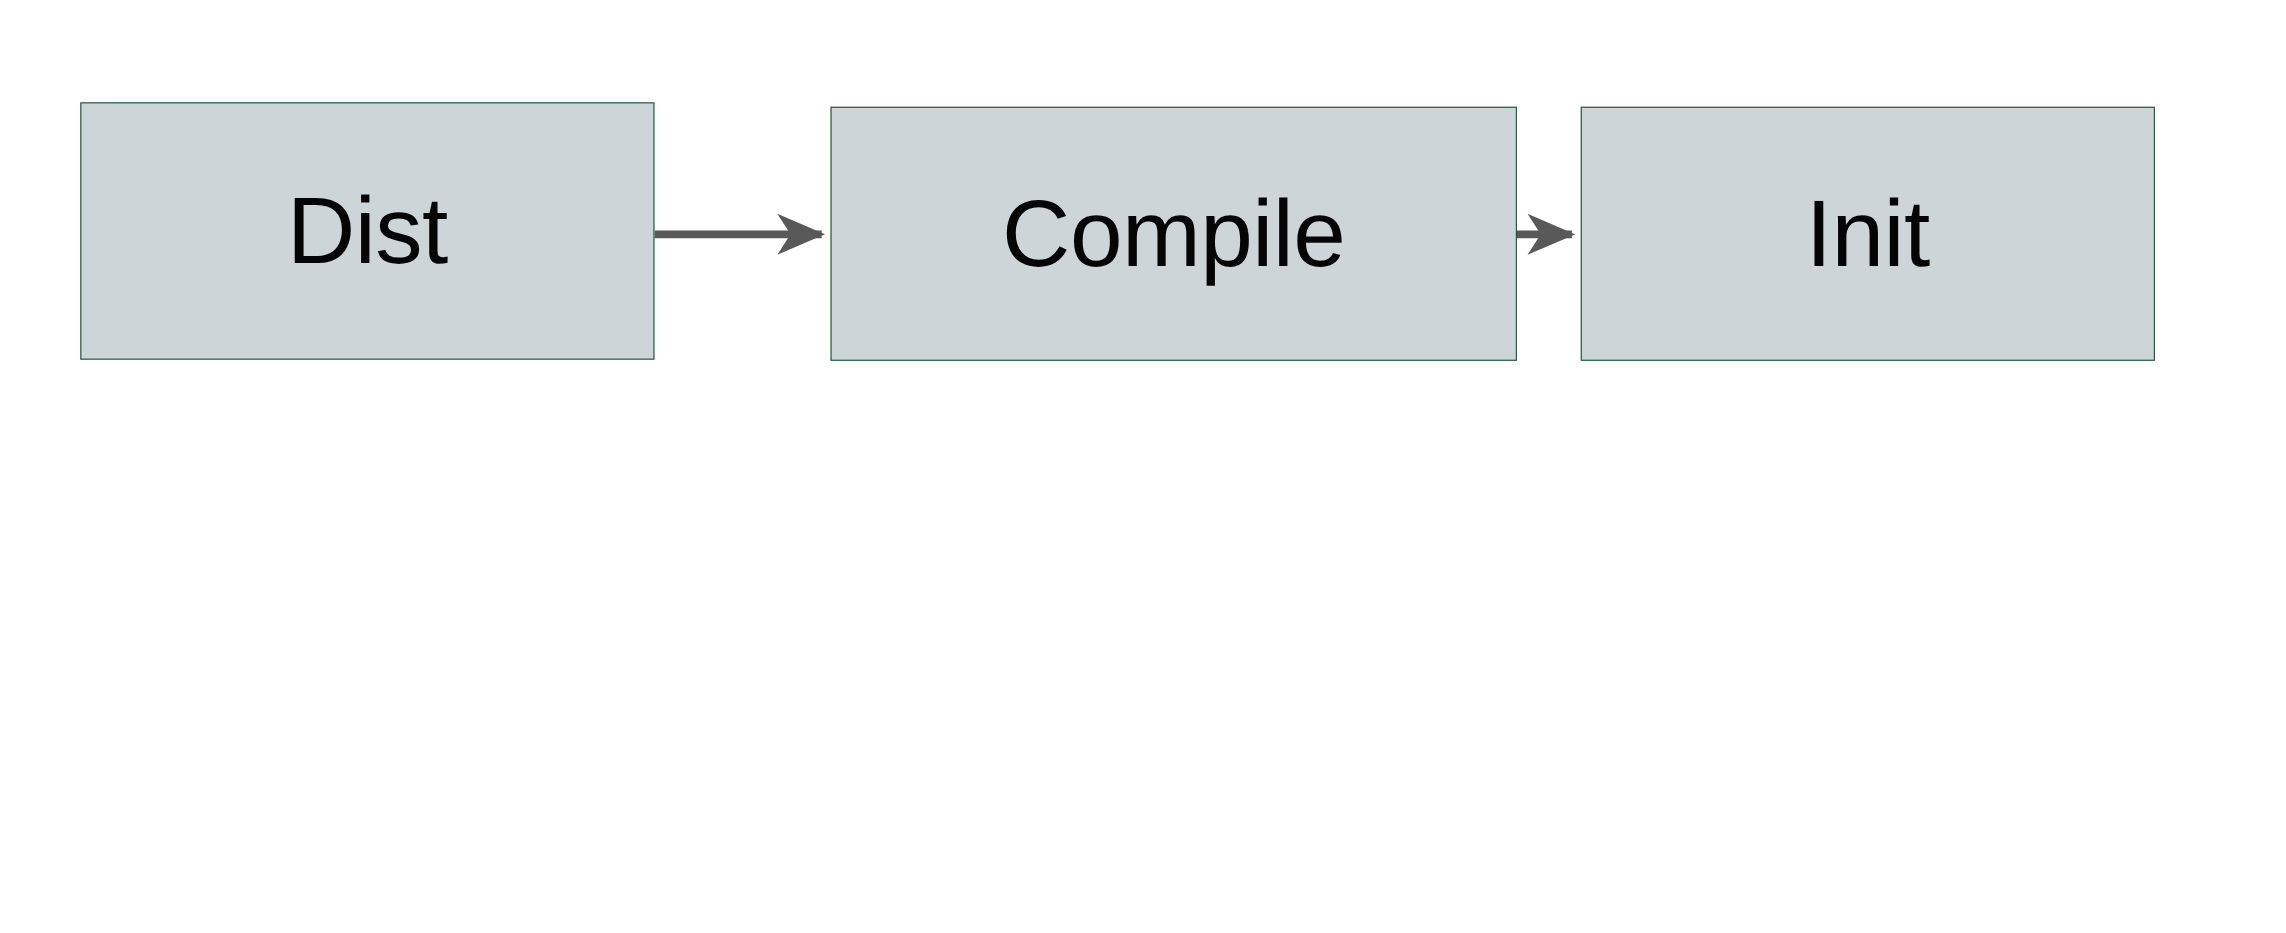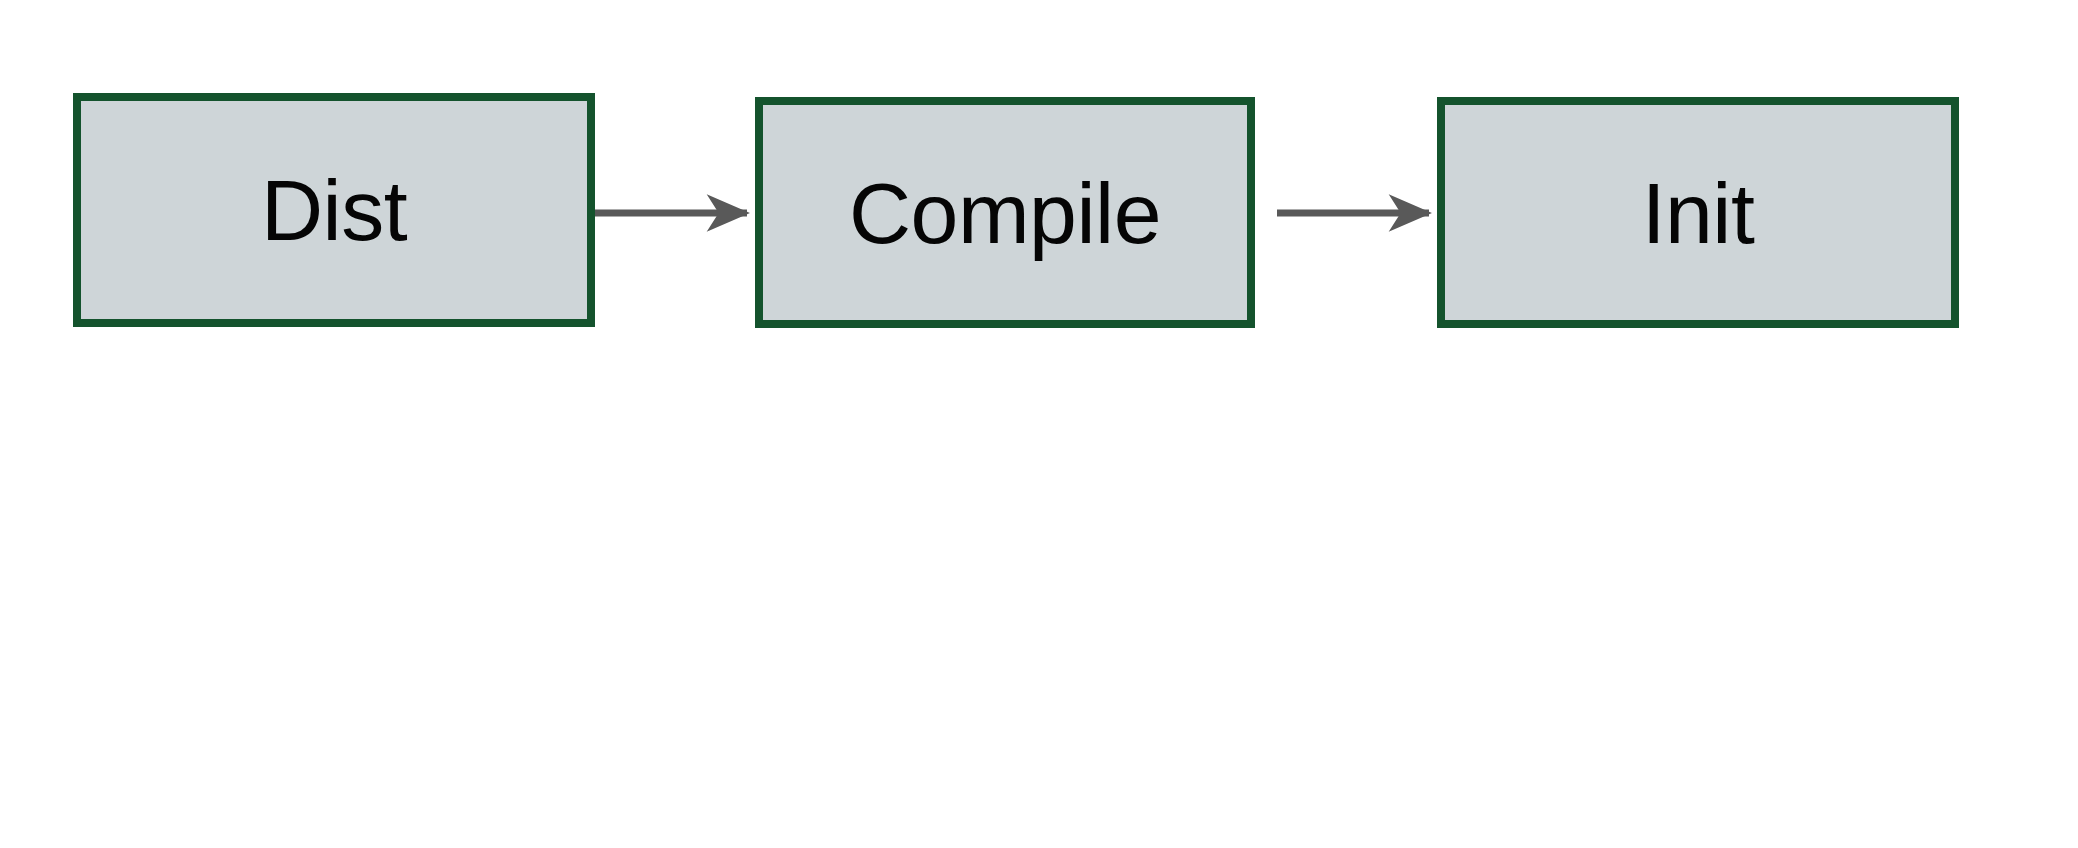--- a/index.html
+++ b/index.html
@@ -15,21 +15,21 @@
     position: relative;
     width: 2078px;
     height: 848px;
     background: #ffffff;
     overflow: hidden;
   }
   .node {
     position: absolute;
     box-sizing: border-box;
     background: #ced5d8;
-    border: 8px solid #14532d;
+    border: 1px solid #14532d;
     display: flex;
     align-items: center;
     justify-content: center;
   }
   .node-label {
     font-family: "Liberation Sans", sans-serif;
     font-size: 86px;
     font-weight: 400;
     color: #050505;
     line-height: 1;
@@ -64,21 +64,21 @@
 
     <g>
       <line x1="1277" y1="213" x2="1429" y2="213" stroke="#595959" stroke-width="7" marker-end="url(#barb)"></line>
     </g>
   </svg>
 
   <div class="node" style="left:73px; top:93px; width:522px; height:234px;">
     <span class="node-label">Dist</span>
   </div>
 
-  <div class="node" style="left:755px; top:97px; width:500px; height:231px;">
+  <div class="node" style="left:755px; top:97px; width:624px; height:231px;">
     <span class="node-label">Compile</span>
   </div>
 
   <div class="node" style="left:1437px; top:97px; width:522px; height:231px;">
     <span class="node-label">Init</span>
   </div>
 
 
 </div>
 

